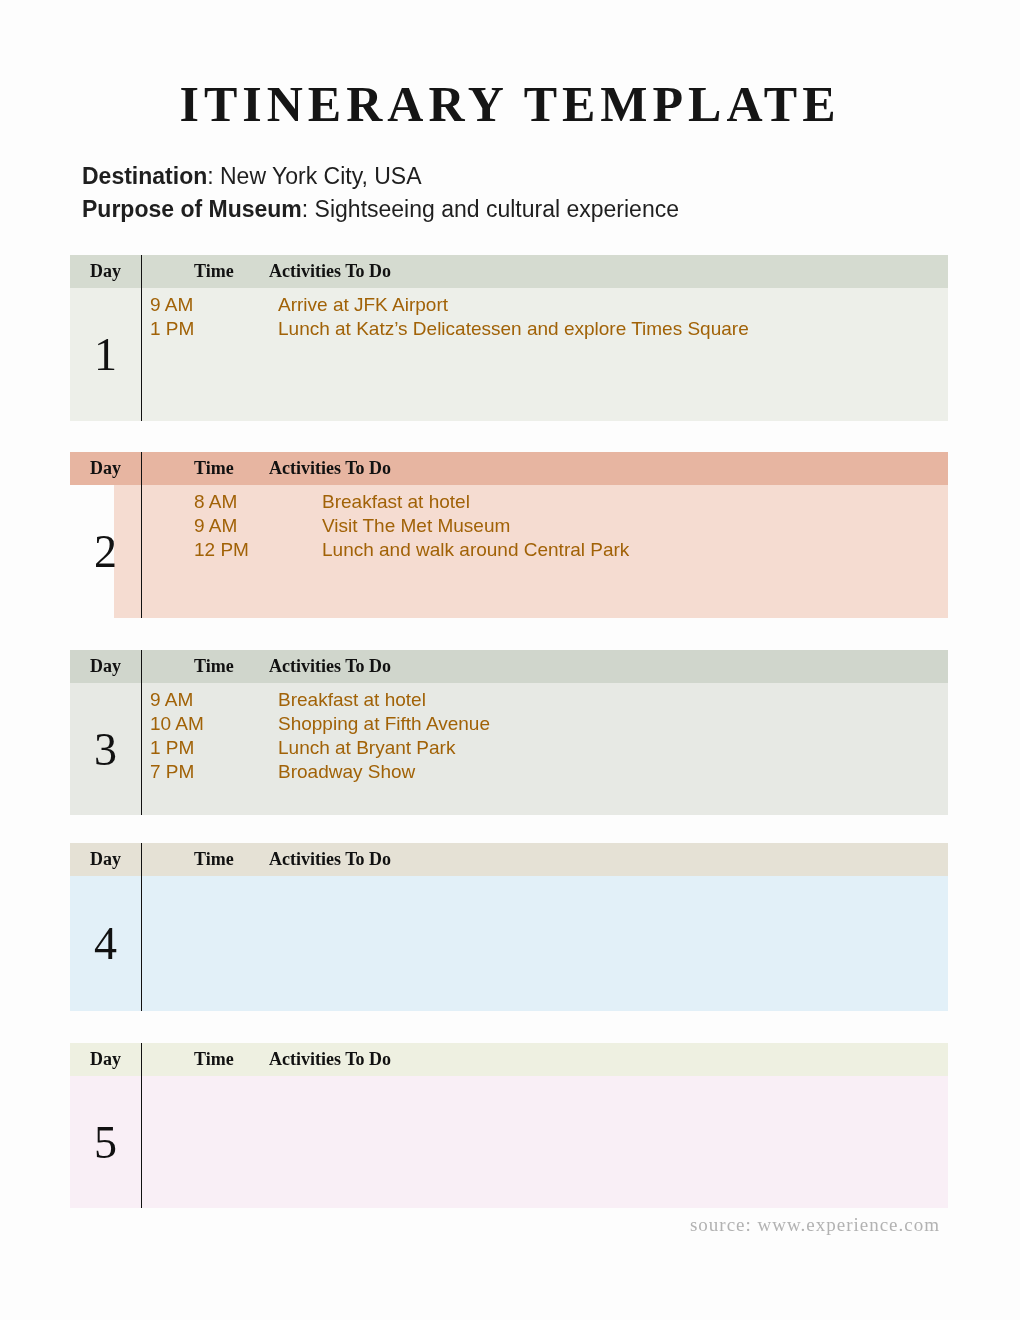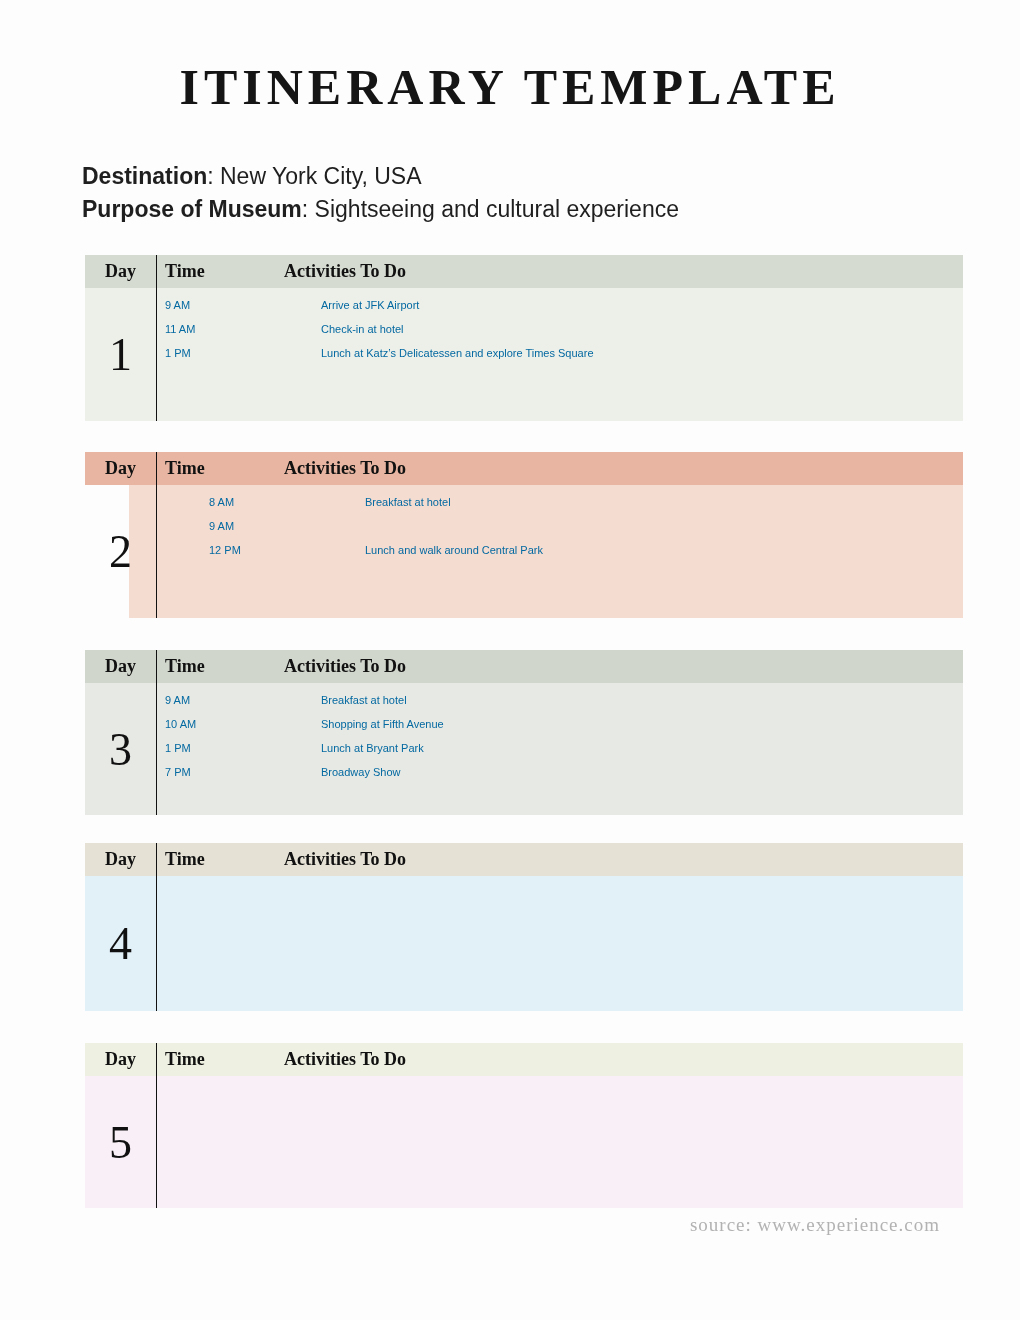--- a/index.html
+++ b/index.html
@@ -7,57 +7,57 @@
     position: relative;
     width: 1020px;
     height: 1320px;
     background: #fdfdfd;
     font-family: "Liberation Sans", sans-serif;
     color: #1f1f1f;
     overflow: hidden;
   }
   .title {
     position: absolute;
-    top: 58px;
+    top: 75px;
     left: 0;
     width: 100%;
     text-align: center;
     font-family: cursive;
     font-size: 50px;
     font-weight: 700;
     letter-spacing: 5px;
     color: #151515;
     white-space: nowrap;
   }
   .info {
     position: absolute;
     left: 82px;
     top: 160px;
     font-size: 23px;
     line-height: 33px;
   }
   .info b { font-weight: 700; }
   .day-table {
     position: absolute;
-    left: 85px;
+    left: 70px;
     width: 878px;
     border-radius: 25px;
   }
   .t-header {
     height: 33px;
     display: grid;
     grid-template-columns: 71px 128px 1fr;
     align-items: center;
     font-family: cursive;
     font-size: 18px;
     font-weight: 600;
     color: #111;
   }
   .t-header .col-day { text-align: center; }
-  .t-header .col-time { padding-left: 9px; }
+  .t-header .col-time { padding-left: 9px; margin-left: 44px; }
   .t-body { position: relative; }
   .divider {
     position: absolute;
     left: 70.5px;
     top: 0;
     bottom: 0;
     width: 1.6px;
     background: #111;
   }
   .day-num {
@@ -70,24 +70,23 @@
     align-items: center;
     justify-content: center;
     font-family: cursive;
     font-size: 46px;
     color: #111;
   }
   .entries { padding: 5px 0 0 80px; }
   .entry {
     display: grid;
     grid-template-columns: 128px 1fr;
-    font-size: 11px;
+    font-size: 19px;
     line-height: 24px;
-    color: #0369a1;
-    gap: 28px;
+    color: #a16207;
   }
   .footer {
     position: absolute;
     right: 80px;
     top: 1214px;
     font-family: cursive;
     font-size: 19px;
     letter-spacing: 1px;
     color: #b2b2b2;
   }
@@ -118,24 +117,20 @@
       <span class="col-time">Time</span>
       <span class="col-act">Activities To Do</span>
     </div>
     <div class="t-body" style="background-color: rgb(237, 239, 233);">
       <div class="entries">
         <div class="entry">
             <span>9 AM</span>
             <span>Arrive at JFK Airport</span>
           </div>
         <div class="entry">
-            <span>11 AM</span>
-            <span>Check-in at hotel</span>
-          </div>
-        <div class="entry">
             <span>1 PM</span>
             <span>Lunch at Katz’s Delicatessen and explore Times Square</span>
           </div>
       </div>
     </div>
     <div class="day-num">1</div>
     <div class="divider"></div>
   </div>
 
   <div class="day-table" id="t1">
@@ -145,20 +140,21 @@
       <span class="col-act">Activities To Do</span>
     </div>
     <div class="t-body" style="background-color: rgb(245, 220, 209); margin-left: 44px;">
       <div class="entries">
         <div class="entry">
             <span>8 AM</span>
             <span>Breakfast at hotel</span>
           </div>
         <div class="entry">
             <span>9 AM</span>
+            <span>Visit The Met Museum</span>
           </div>
         <div class="entry">
             <span>12 PM</span>
             <span>Lunch and walk around Central Park</span>
           </div>
       </div>
     </div>
     <div class="day-num">2</div>
     <div class="divider"></div>
   </div>

